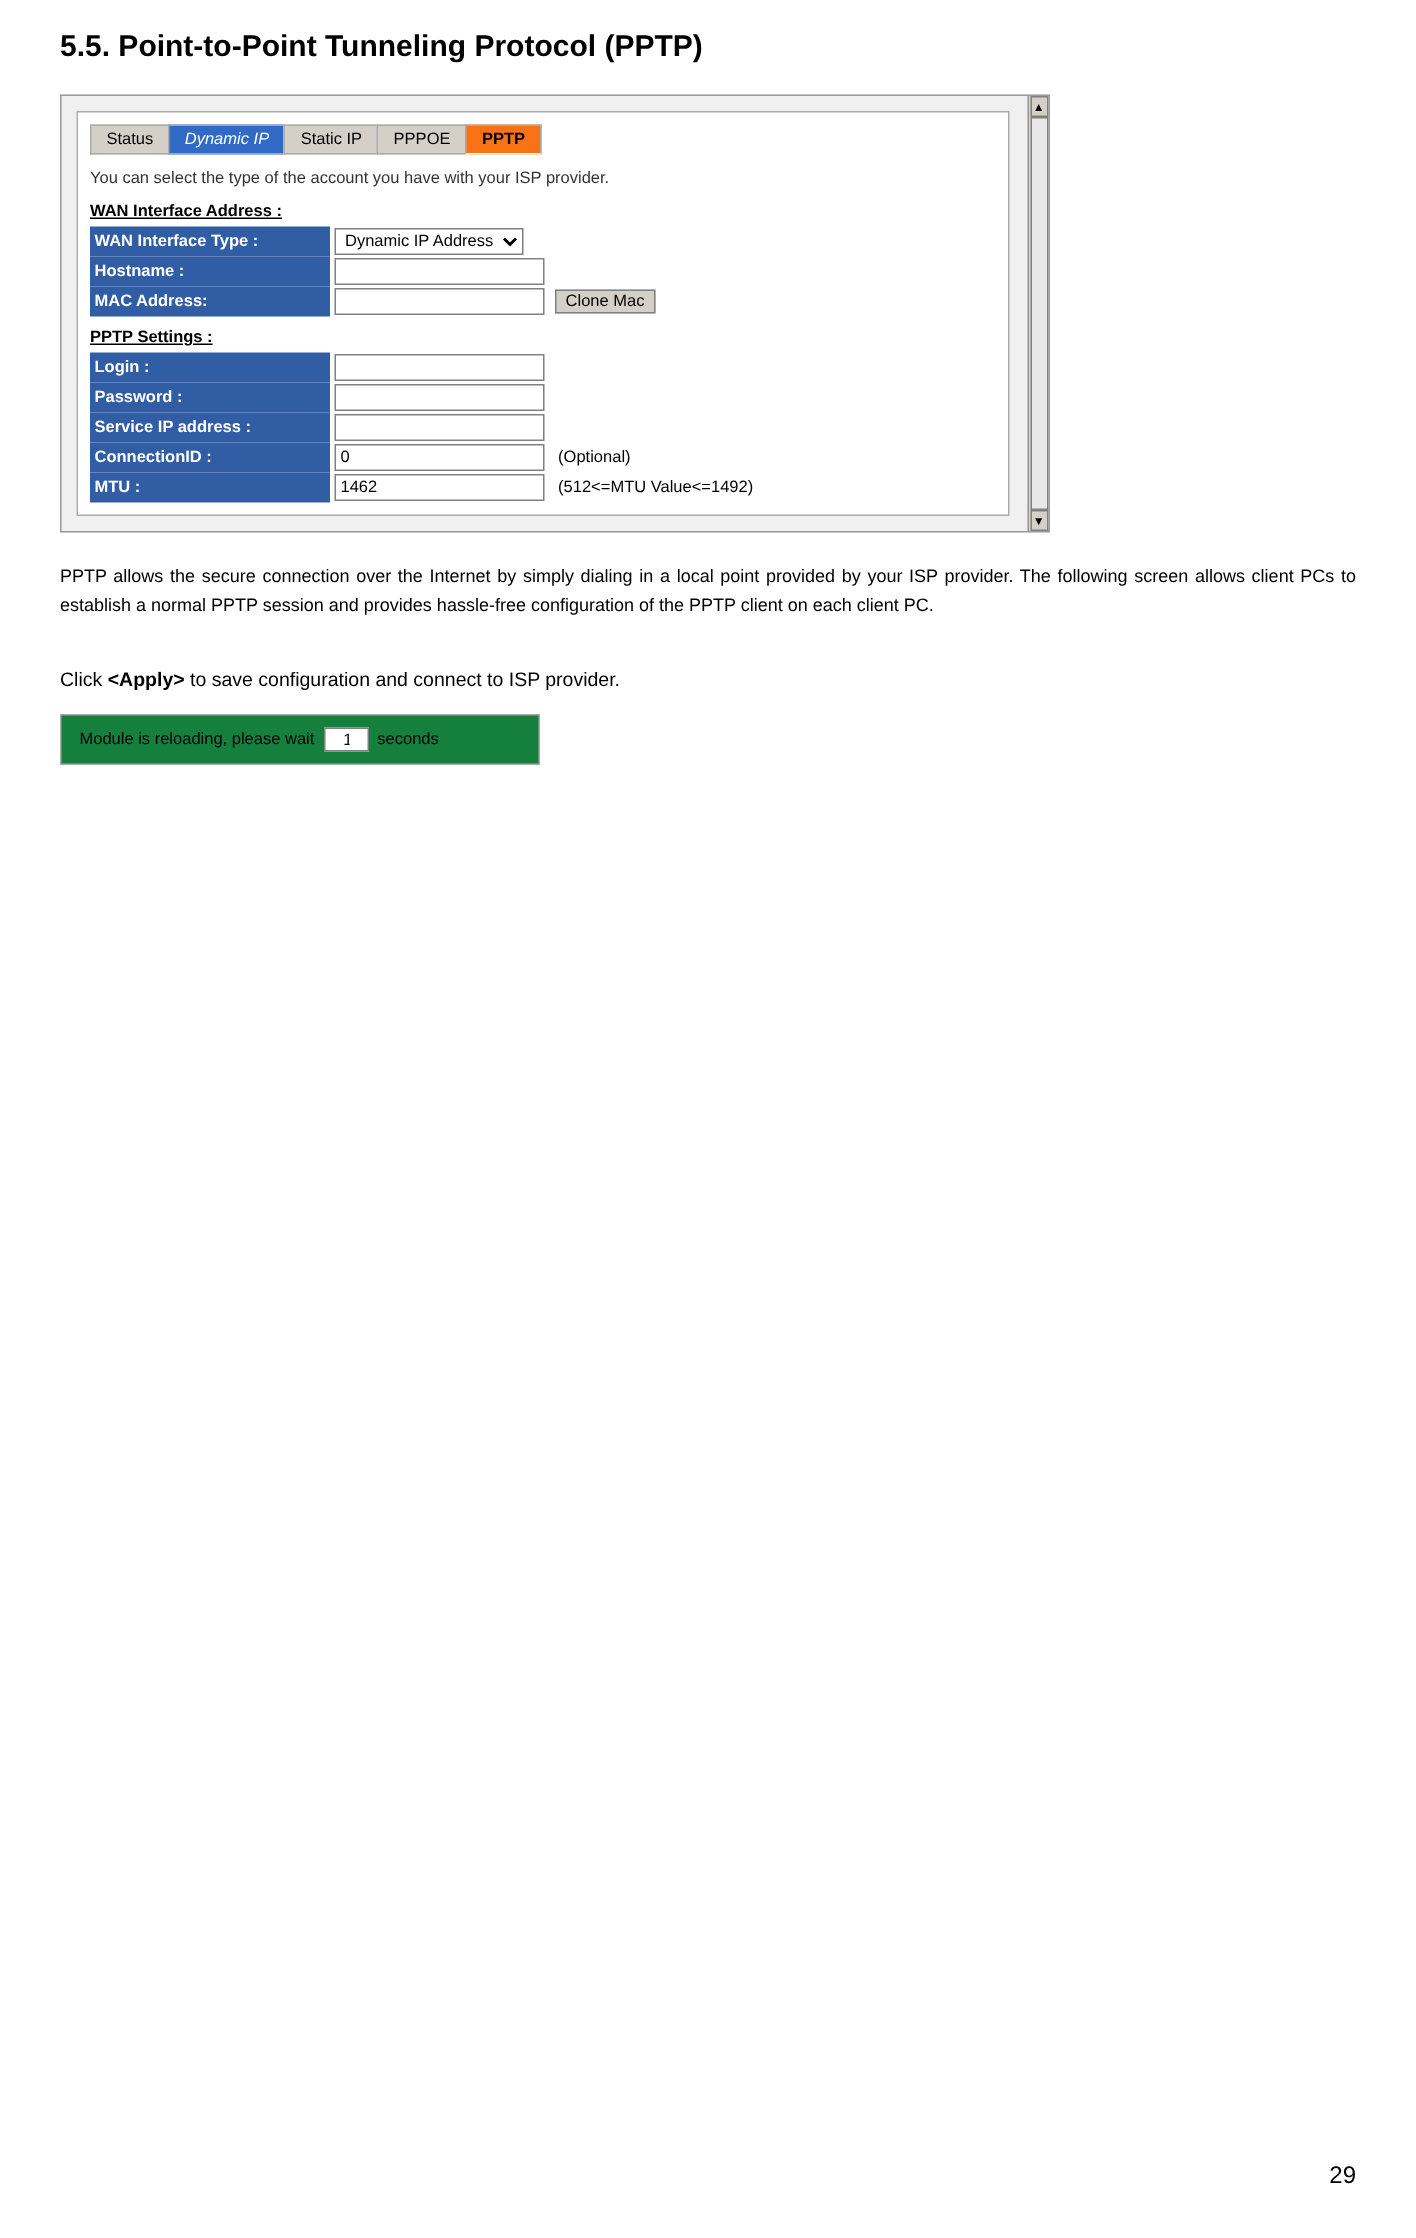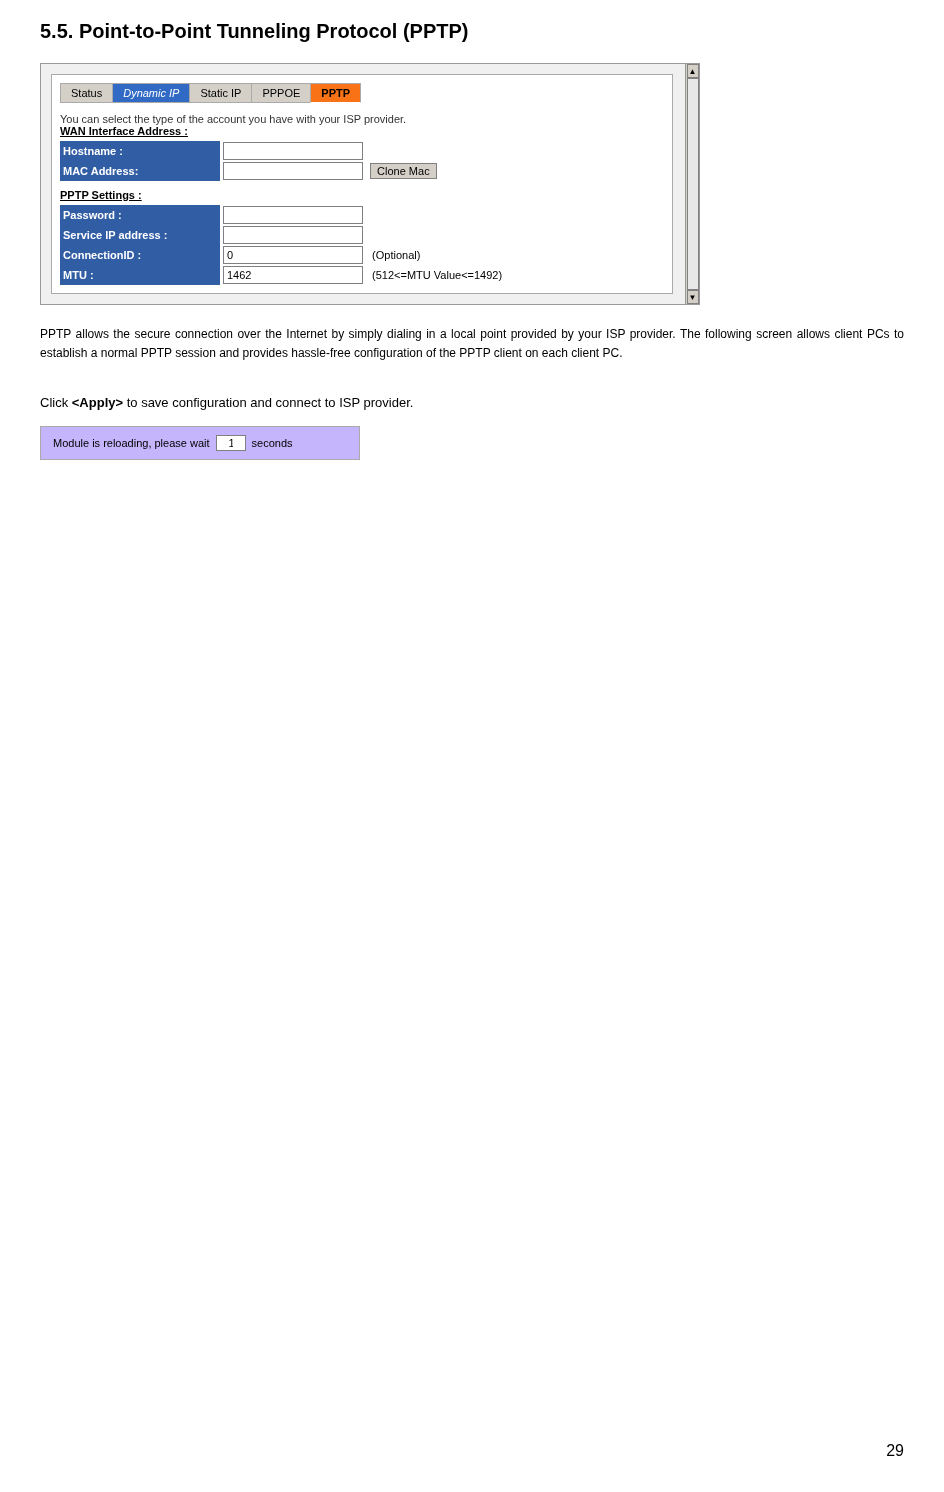--- a/index.html
+++ b/index.html
@@ -83,20 +83,21 @@
       font-weight: bold;
       border-bottom: 1px solid #ffffff;
     }
     .nav-tab.selected {
       background: #316ac5;
       color: #ffffff;
       font-style: italic;
     }
     .info-text {
       font-size: 11px;
+      margin-bottom: 10px;
       color: #333;
     }
     .section-title {
       font-size: 11px;
       font-weight: bold;
       margin-bottom: 4px;
       color: #000;
       text-decoration: underline;
     }
     .settings-table {
@@ -154,21 +155,21 @@
       text-align: justify;
     }
     .click-text {
       font-size: 13px;
       margin-bottom: 16px;
     }
     .apply-link {
       font-weight: bold;
     }
     .reload-box {
-      background: #c4b5fd;
+      background: #15803d;
       border: 1px solid #aaa;
       padding: 8px 12px;
       display: inline-flex;
       align-items: center;
       gap: 6px;
       font-size: 11px;
       width: 320px;
     }
     .reload-input {
       border: 1px solid #808080;
@@ -202,20 +203,31 @@
       <div class="nav-tab">PPPOE</div>
       <div class="nav-tab active">PPTP</div>
     </div>
 
     <div class="info-text">You can select the type of the account you have with your ISP provider.</div>
 
     <div class="section-title">WAN Interface Address :</div>
 
     <table class="settings-table">
       <tbody>
+          <tr>
+        <td class="label-cell">WAN Interface Type :</td>
+        <td class="value-cell">
+          <select class="form-select">
+            <option>Dynamic IP Address</option>
+            <option>Static IP Address</option>
+            <option>PPPoE</option>
+            <option>PPTP</option>
+          </select>
+        </td>
+      </tr>
       <tr>
         <td class="label-cell">Hostname :</td>
         <td class="value-cell">
           <input class="form-input" type="text" value="" style="">
         </td>
       </tr>
       <tr>
         <td class="label-cell">MAC Address:</td>
         <td class="value-cell">
           <input class="form-input" type="text" value="" style="">
@@ -224,20 +236,26 @@
       </tr>
     </tbody>
       </table>
 
     <div style="height:8px;"></div>
 
     <div class="section-title">PPTP Settings :</div>
 
     <table class="settings-table">
       <tbody>
+          <tr>
+        <td class="label-cell">Login :</td>
+        <td class="value-cell">
+          <input class="form-input" type="text" value="" style="">
+        </td>
+      </tr>
       <tr>
         <td class="label-cell">Password :</td>
         <td class="value-cell">
           <input class="form-input" type="password" value="" style="">
         </td>
       </tr>
       <tr>
         <td class="label-cell">Service IP address :</td>
         <td class="value-cell">
           <input class="form-input" type="text" value="" style="">

